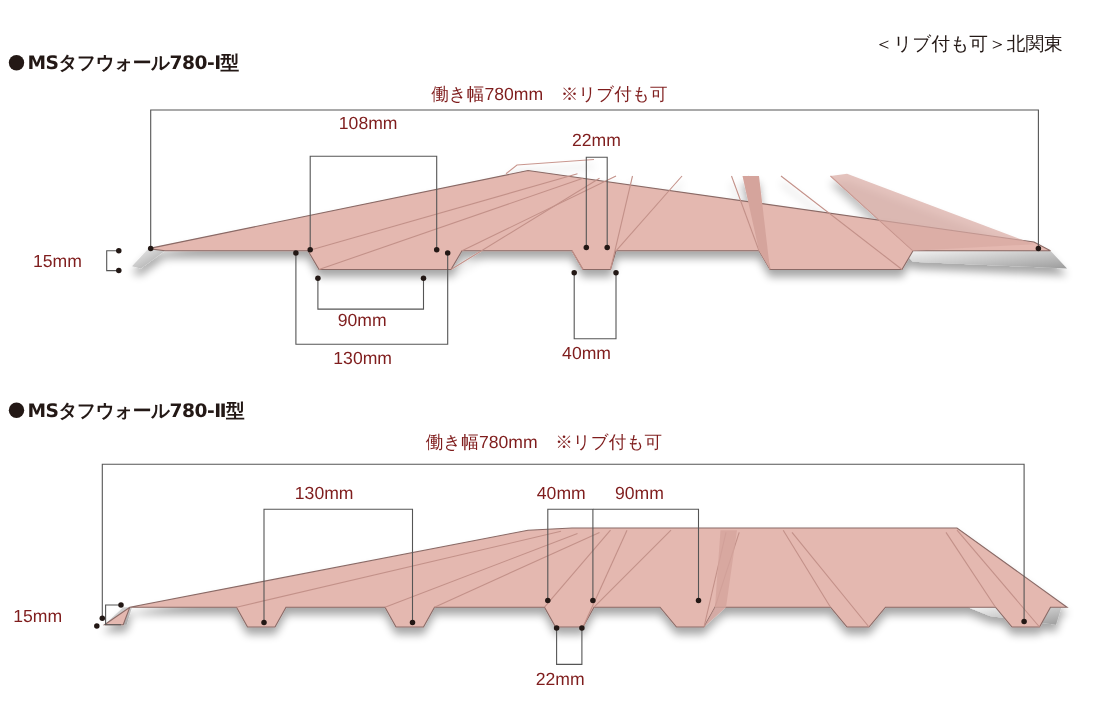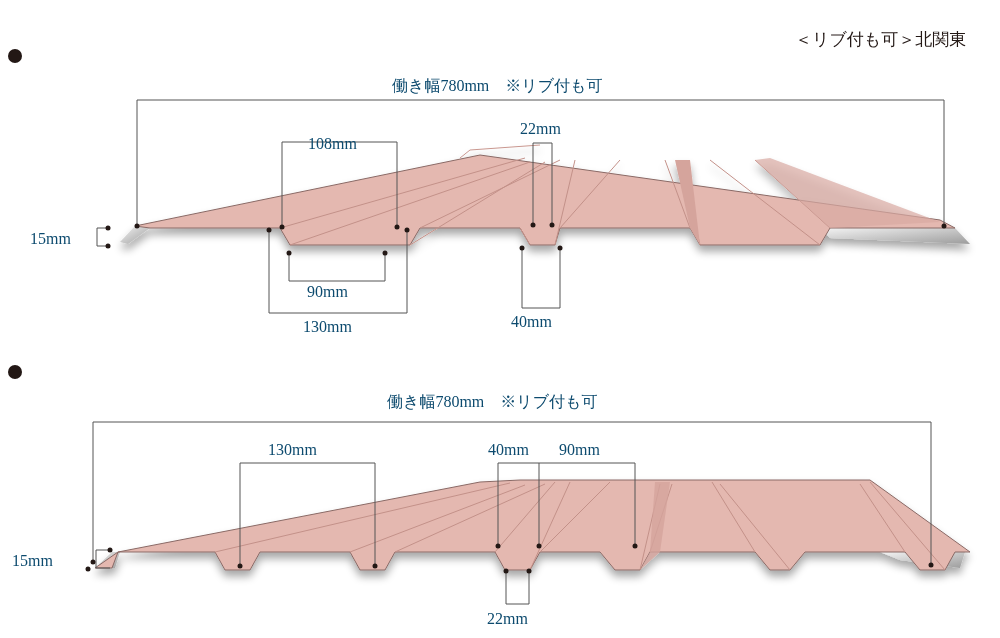--- a/index.html
+++ b/index.html
@@ -2,31 +2,31 @@
 <html><head>
   <meta charset="utf-8">
   <style>
     html, body { margin: 0; padding: 0; background: #ffffff; }
     body { width: 1000px; height: 638px; position: relative; overflow: hidden;
            font-family: "DejaVu Sans", "Liberation Sans", sans-serif; color: #231815; }
     .abs { position: absolute; white-space: nowrap; }
     .title { font-weight: bold; font-size: 17px; letter-spacing: -0.5px; }
     .bullet { display: inline-block; width: 14px; height: 14px; border-radius: 50%; background: #231815;
               vertical-align: -1px; margin-right: 3px; }
-    .lbl { font-size: 16px; font-family: Liberation Serif, serif; color: #0c4a6e; }
+    .lbl { font-size: 16px; font-family: Liberation Sans, sans-serif; color: #7f1d1d; }
     .plant { font-size: 17px; font-family: "Liberation Sans", "DejaVu Sans", sans-serif; }
     svg { position: absolute; left: 0; top: 0; }
   </style>
 </head>
 <body>
 
 <div class="abs plant" style="left:795px; top:28px;">＜リブ付も可＞北関東</div>
 
 <div class="abs title" style="left:8px; top:46px;">
-  <span class="bullet"></span>
+  <span class="bullet"></span><span>MSタフウォール780-Ⅰ型</span>
 </div>
 <div class="abs lbl" style="left:392px; top:76px;">働き幅780mm　※リブ付も可</div>
 
 <svg width="1000" height="638" viewBox="0 0 1000 638">
   <defs>
     <linearGradient id="under" x1="0" y1="0" x2="1" y2="1">
       <stop offset="0" stop-color="#f4f4f4"></stop>
       <stop offset="1" stop-color="#9c9c9c"></stop>
     </linearGradient>
     <filter id="sh" x="-5%" y="-20%" width="110%" height="160%">
@@ -133,29 +133,29 @@
     <circle cx="498" cy="546" r="2.5"></circle>
       <circle cx="539" cy="546" r="2.5"></circle>
     <circle cx="635" cy="546" r="2.5"></circle>
     <circle cx="506" cy="571" r="2.5"></circle>
       <circle cx="529" cy="571" r="2.5"></circle>
     <circle cx="110" cy="550" r="2.5"></circle>
       <circle cx="88" cy="569" r="2.5"></circle>
   </g>
 </svg>
 
-<div class="abs lbl" style="left:308px; top:135px;">108mm</div>
+<div class="abs lbl" style="left:308px; top:104px;">108mm</div>
 <div class="abs lbl" style="left:520px; top:120px;">22mm</div>
 <div class="abs lbl" style="left:30px; top:230px;">15mm</div>
 <div class="abs lbl" style="left:307px; top:283px;">90mm</div>
 <div class="abs lbl" style="left:303px; top:318px;">130mm</div>
 <div class="abs lbl" style="left:511px; top:313px;">40mm</div>
 
 <div class="abs title" style="left:8px; top:362px;">
-  <span class="bullet"></span>
+  <span class="bullet"></span><span>MSタフウォール780-Ⅱ型</span>
 </div>
 <div class="abs lbl" style="left:387px; top:392px;">働き幅780mm　※リブ付も可</div>
 
 <div class="abs lbl" style="left:268px; top:441px;">130mm</div>
 <div class="abs lbl" style="left:488px; top:441px;">40mm</div>
 <div class="abs lbl" style="left:559px; top:441px;">90mm</div>
 <div class="abs lbl" style="left:12px; top:552px;">15mm</div>
 <div class="abs lbl" style="left:487px; top:610px;">22mm</div>
 
 </body></html>

